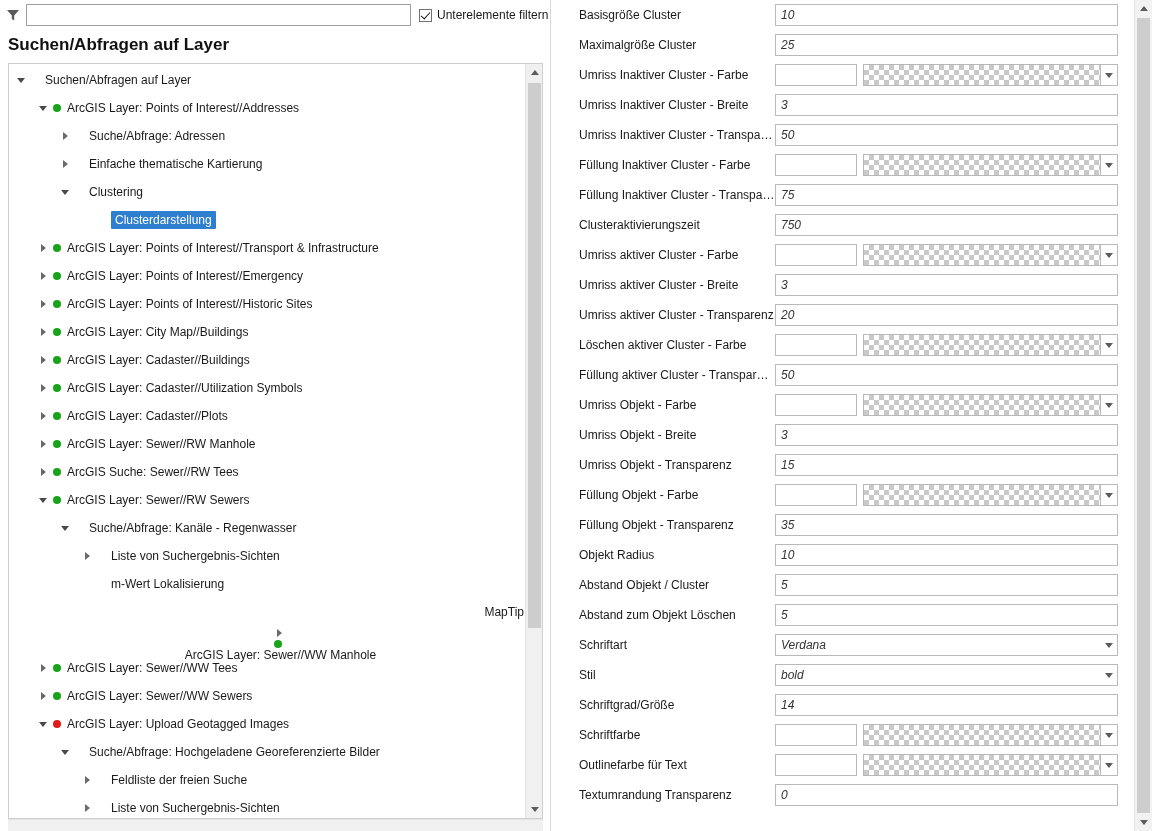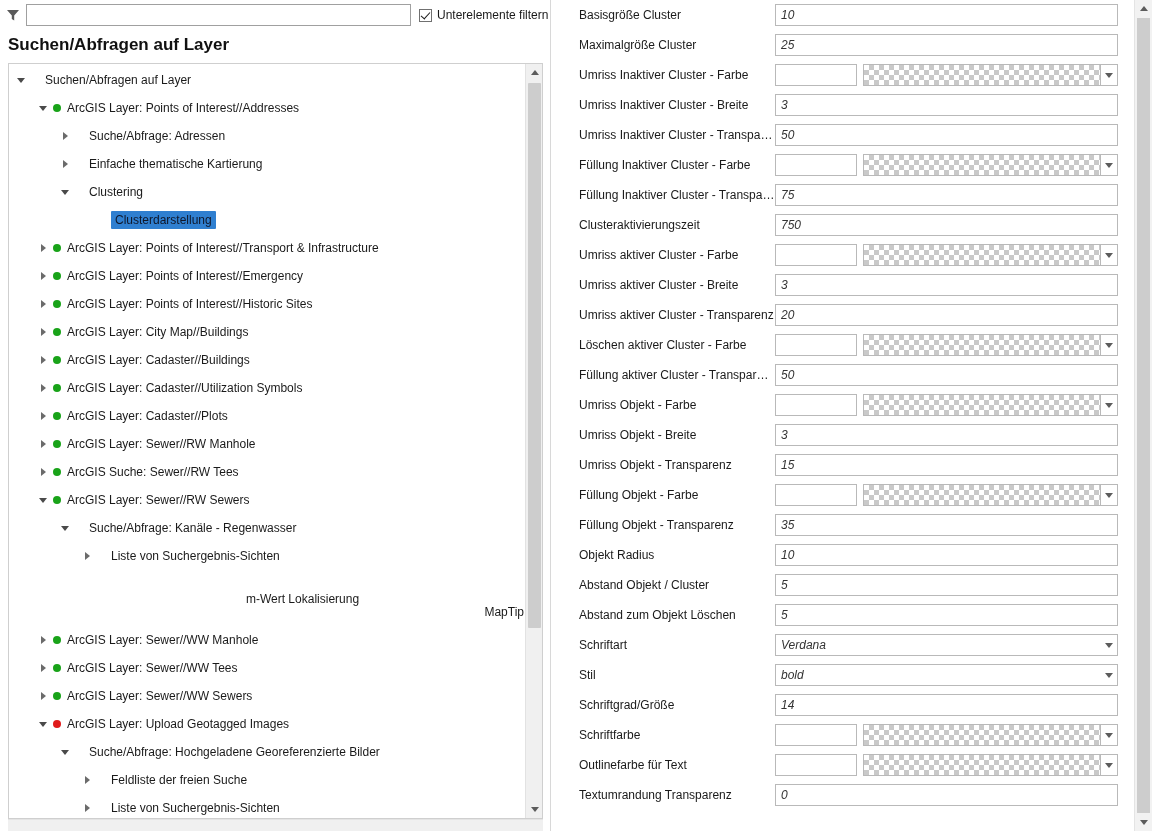--- a/index.html
+++ b/index.html
@@ -159,21 +159,21 @@
   }
   .dot.green { background: #19a319; }
   .dot.red { background: #e01b1b; }
   .dot.hidden { visibility: hidden; }
   .label {
     font-size: 12px;
     color: #1a1a1a;
   }
   .label.sel {
     background: #2f7fd0;
-    color: #0f172a;
+    color: #ffffff;
     padding: 2px 4px;
     border-radius: 1px;
   }
 
   
   .vscroll {
     position: absolute;
     right: 0;
     top: 0;
     width: 17px;
@@ -475,31 +475,31 @@
           <div class="node" style="padding-left: 50px;">
             <span class="arrow expanded"></span>
             <span class="dot hidden"></span>
             <span class="label">Suche/Abfrage: Kanäle - Regenwasser</span>
           </div>
           <div class="node" style="padding-left: 72px;">
             <span class="arrow collapsed"></span>
             <span class="dot hidden"></span>
             <span class="label">Liste von Suchergebnis-Sichten</span>
           </div>
-          <div class="node" style="padding-left: 72px; flex-direction: column;">
+          <div class="node" style="padding-left: 72px;">
             <span class="arrow none"></span>
             <span class="dot hidden"></span>
             <span class="label">m-Wert Lokalisierung</span>
           </div>
           <div class="node" style="padding-left: 50px; justify-content: flex-end;">
             <span class="arrow none"></span>
             <span class="dot hidden"></span>
             <span class="label">MapTip</span>
           </div>
-          <div class="node" style="padding-left: 28px;">
+          <div class="node" style="padding-left: 28px; flex-direction: column;">
             <span class="arrow collapsed"></span>
             <span class="dot green"></span>
             <span class="label">ArcGIS Layer: Sewer//WW Manhole</span>
           </div>
           <div class="node" style="padding-left: 28px;">
             <span class="arrow collapsed"></span>
             <span class="dot green"></span>
             <span class="label">ArcGIS Layer: Sewer//WW Tees</span>
           </div>
           <div class="node" style="padding-left: 28px; text-align: center;">

